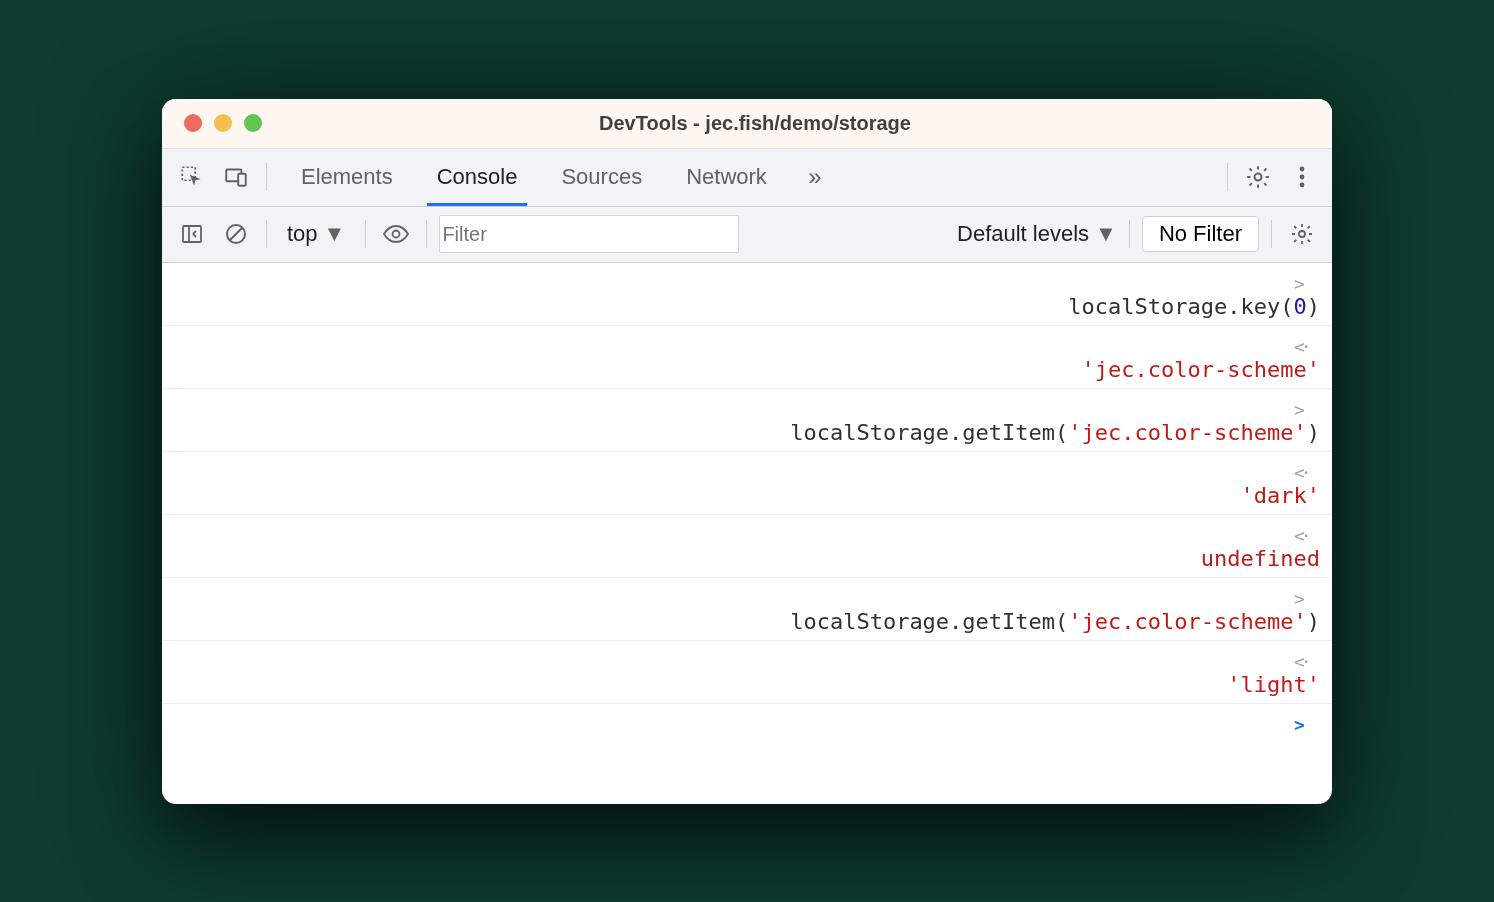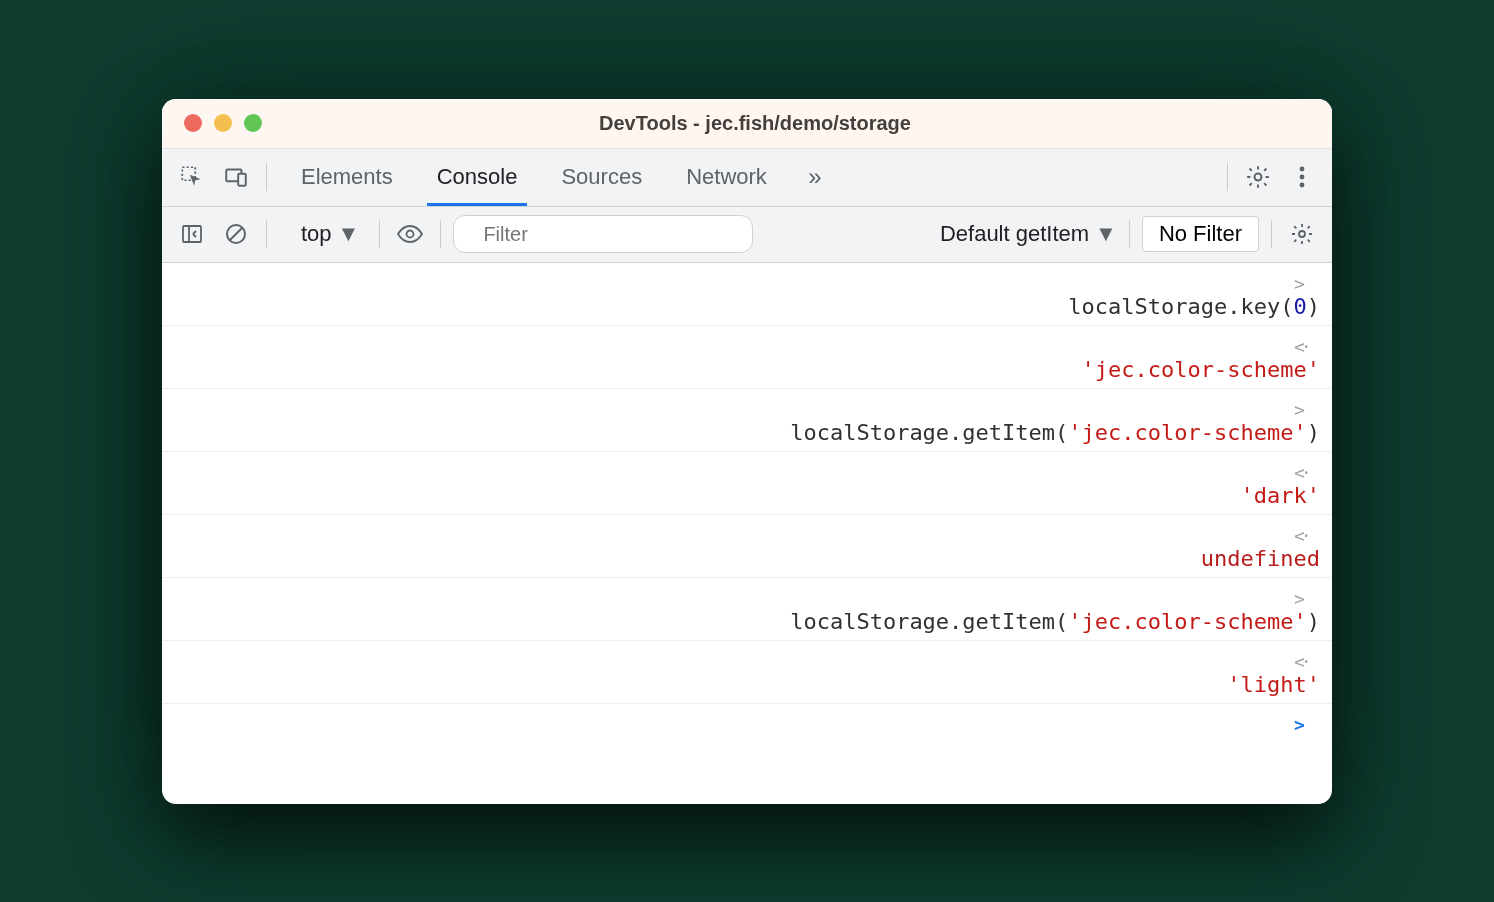--- a/index.html
+++ b/index.html
@@ -84,29 +84,28 @@
     border-bottom: 1px solid #cfd1d3;
     display: flex;
     align-items: center;
     padding: 0 12px;
     gap: 8px;
   }
   .dropdown {
     display: flex; align-items: center; gap: 6px;
     font-size: 22px; color: #202124; cursor: pointer;
     padding: 0 8px;
-    margin-left: 14px;
   }
   .filter-input {
     height: 38px; width: 300px;
     border: 1px solid #cfd1d3;
     background: #fff;
     font-size: 20px;
-    padding: 0 29px;
-    border-radius: 12px;
+    padding: 0 2px;
+    border-radius: 2px;
   }
   .levels {
     font-size: 22px; color: #202124;
     display: flex; align-items: center; gap: 6px; cursor: pointer;
   }
   .issues-btn {
     border: 1px solid #cfd1d3;
     background: #fff;
     font-size: 22px;
     padding: 4px 16px;
@@ -216,21 +215,21 @@
     <div class="icon-btn">
       <svg width="28" height="20" viewBox="0 0 28 20" fill="none" stroke="#5f6368" stroke-width="1.8">
           <path d="M2 10c3-5 7-8 12-8s9 3 12 8c-3 5-7 8-12 8S5 15 2 10z"></path>
           <circle cx="14" cy="10" r="3.5"></circle>
         </svg>
     </div>
     <div class="divider"></div>
     <input class="filter-input" placeholder="Filter" style="">
     <div style="flex:1"></div>
     <div class="levels">
-      <span>Default getItem</span>
+      <span>Default levels</span>
       <span style="color:#5f6368;">▼</span>
     </div>
     <div class="divider"></div>
     <button class="issues-btn">No Filter</button>
     <div class="divider"></div>
     <div class="icon-btn">
       <svg width="24" height="24" viewBox="0 0 24 24" fill="none" stroke="#5f6368" stroke-width="1.8">
         <circle cx="12" cy="12" r="3"></circle>
         <path d="M12 2v3M12 19v3M4.2 4.2l2.1 2.1M17.7 17.7l2.1 2.1M2 12h3M19 12h3M4.2 19.8l2.1-2.1M17.7 6.3l2.1-2.1"></path>
       </svg>

